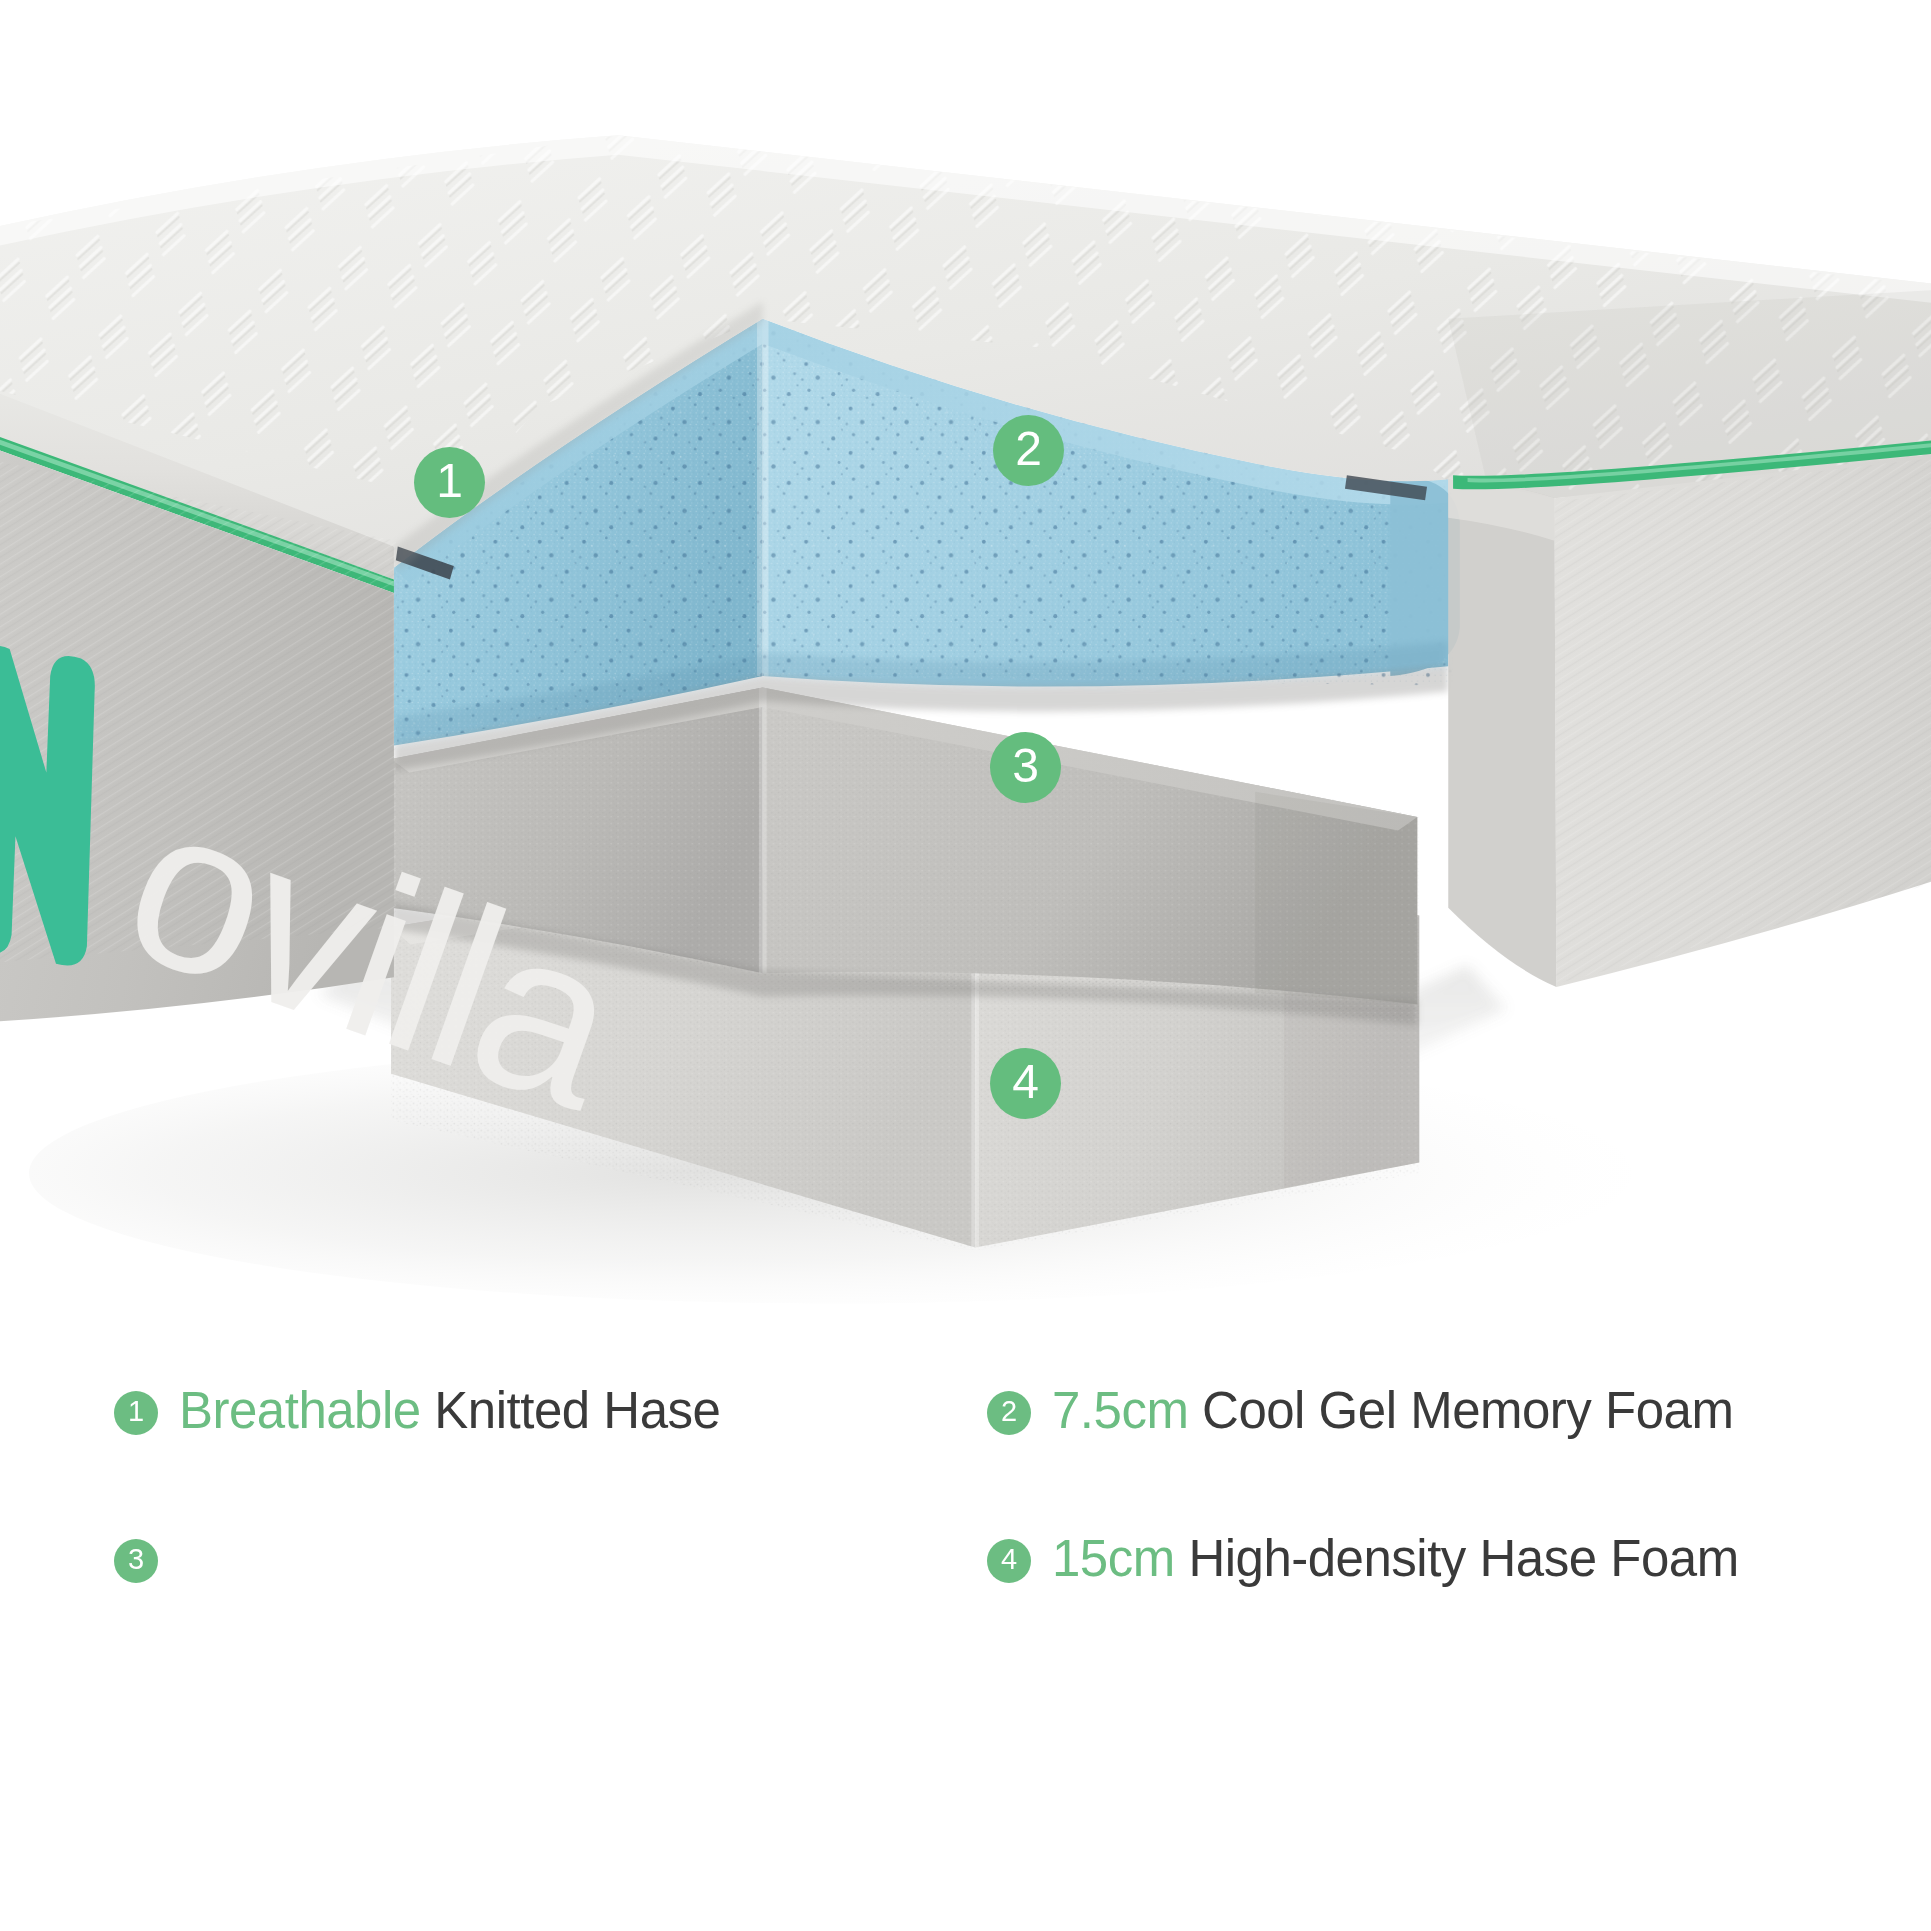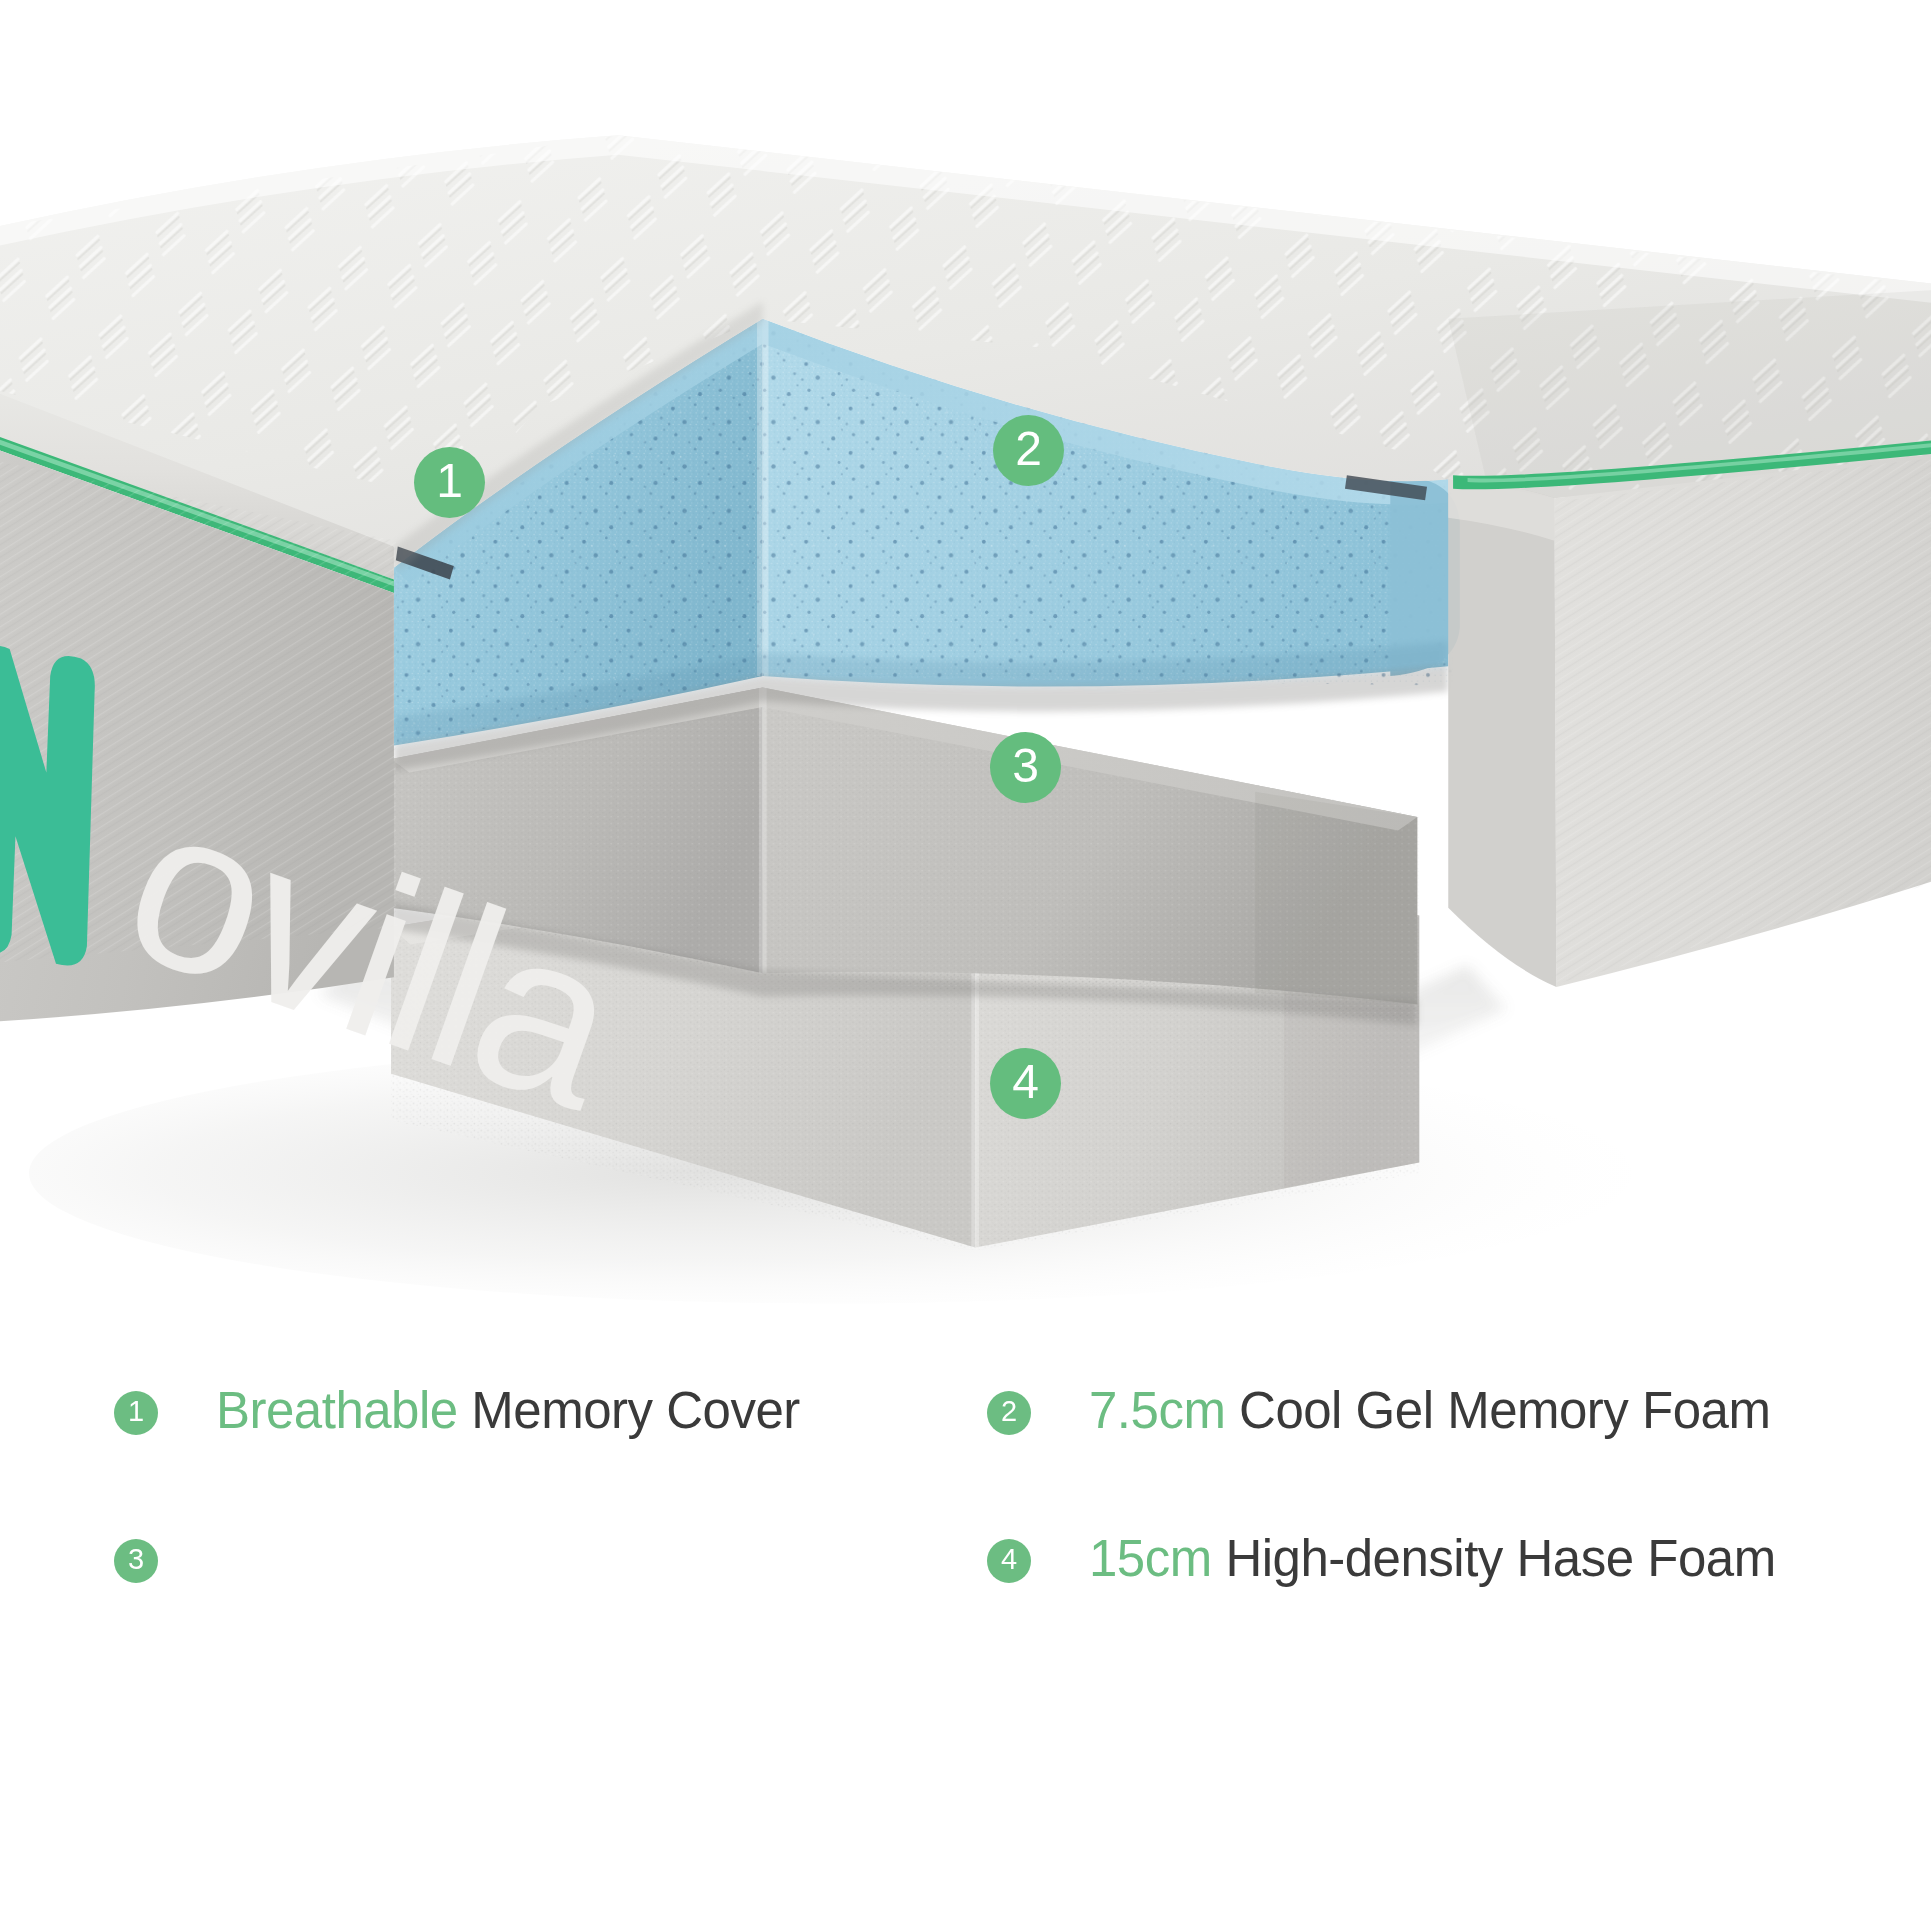--- a/index.html
+++ b/index.html
@@ -83,21 +83,20 @@
   .legend-text {
     font-size:51px;
     line-height:1.16;
     letter-spacing:-0.5px;
     color:#3a3a3a;
     font-family:"Liberation Sans", sans-serif;
     max-width:772px;
   }
   .legend-accent {
     color:#6cbd82;
-    margin-left:37px;
   }
   .legend-rest { color:#3a3a3a; }
 
   
   #legend-item-3 .legend-text { max-width:599px; }
 </style>
 </head>
 <body>
 
 <div id="page">
@@ -416,21 +415,21 @@
   </div>
 
   <div id="legend">
 
     <div class="legend-col" id="legend-col-left">
 
       <div class="legend-item" id="legend-item-1">
         <div class="legend-badge">
           <span>1</span>
         </div>
-        <div class="legend-text"><span class="legend-accent">Breathable</span><span class="legend-rest"> Memory Cover</span></div>
+        <div class="legend-text"><span class="legend-accent">Breathable</span><span class="legend-rest"> Knitted Hase</span></div>
       </div>
 
       <div class="legend-item" id="legend-item-3">
         <div class="legend-badge">
           <span>3</span>
         </div>
       </div>
 
     </div>
 

